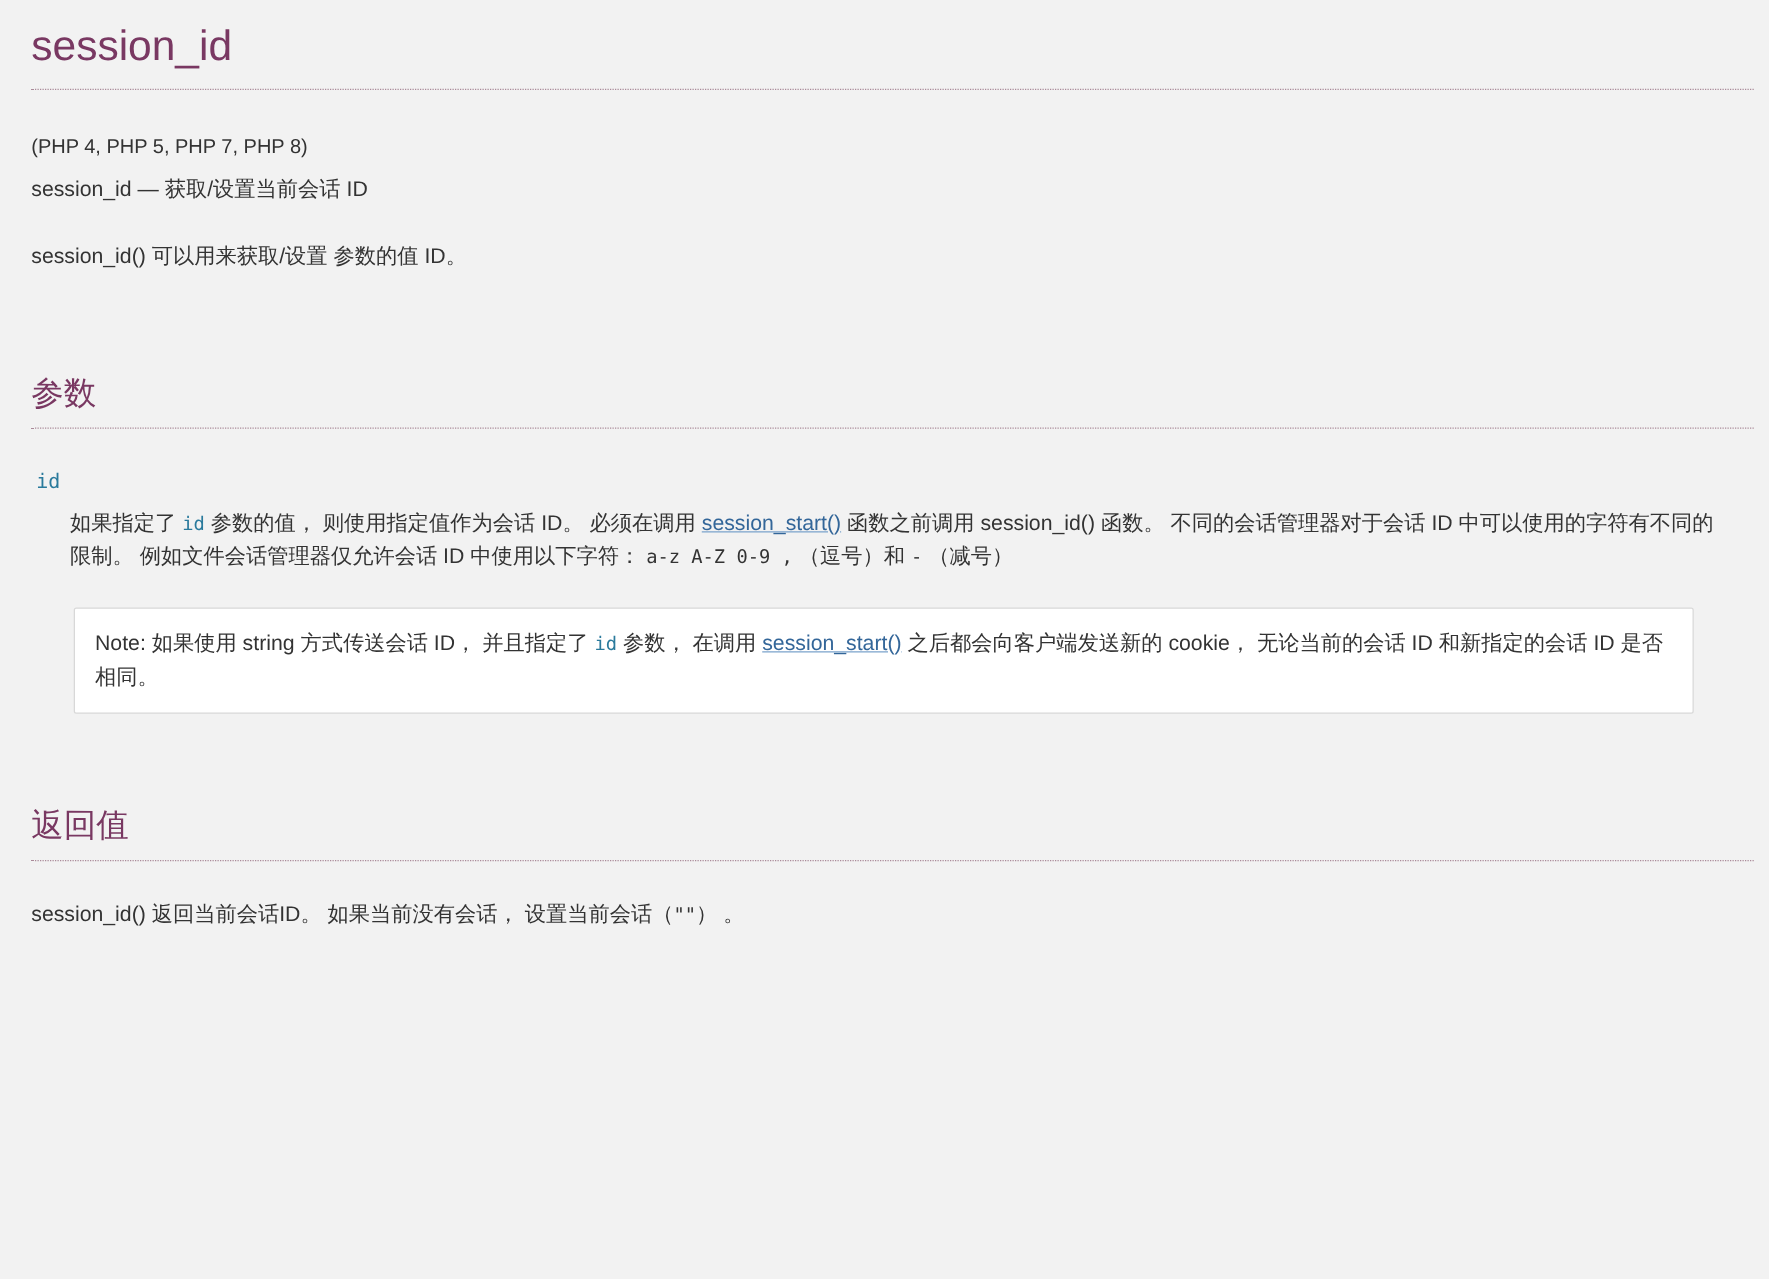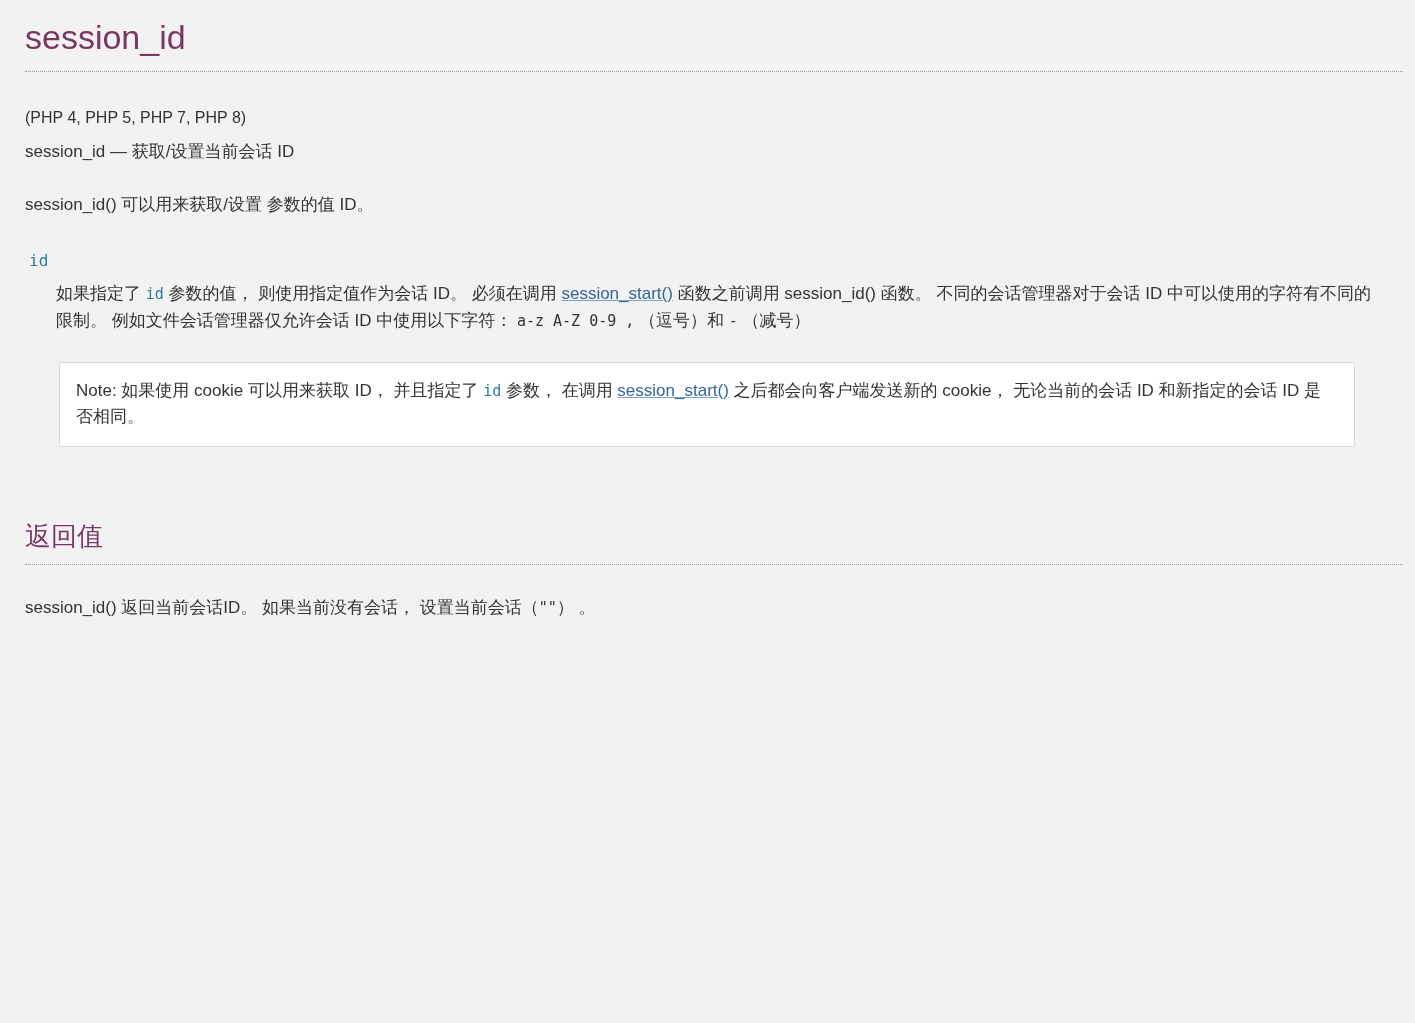--- a/index.html
+++ b/index.html
@@ -73,26 +73,27 @@
 <h1 class="refname">session_id</h1>
 
 <p class="verinfo">(PHP 4, PHP 5, PHP 7, PHP 8)</p>
 <p class="refpurpose">session_id — 获取/设置当前会话 ID</p>
 
 <div>
   <p class="para"><span>session_id() 可以用来获取/设置 参数的值 ID。</span></p>
 </div>
 
 <div>
+  <h2 class="sect sect-params">参数</h2>
   <dl class="params">
     <dt>id</dt>
     <dd>
       <p class="para" style="margin-top:0"><span>如果指定了 </span><code class="inline-param">id</code><span> 参数的值， 则使用指定值作为会话 ID。 必须在调用 </span><a href="#" class="doc-link">session_start()</a><span> 函数之前调用 session_id() 函数。 不同的会话管理器对于会话 ID 中可以使用的字符有不同的限制。 例如文件会话管理器仅允许会话 ID 中使用以下字符： </span><code class="inline-code">a-z A-Z 0-9 ,</code><span> （逗号）和 </span><code class="inline-code">-</code><span> （减号）</span></p>
       <div class="note-box">
-        <p><span>Note: 如果使用 cookie 可以用来获取 ID， 并且指定了 </span><code class="inline-param">id</code><span> 参数， 在调用 </span><a href="#" class="doc-link">session_start()</a><span> 之后都会向客户端发送新的 cookie， 无论当前的会话 ID 和新指定的会话 ID 是否相同。</span></p>
+        <p><span>Note: 如果使用 string 方式传送会话 ID， 并且指定了 </span><code class="inline-param">id</code><span> 参数， 在调用 </span><a href="#" class="doc-link">session_start()</a><span> 之后都会向客户端发送新的 cookie， 无论当前的会话 ID 和新指定的会话 ID 是否相同。</span></p>
       </div>
     </dd>
   </dl>
 </div>
 
 <div>
   <h2 class="sect sect-return">返回值</h2>
   <p class="returns-text"><span>session_id() 返回当前会话ID。 如果当前没有会话， 设置当前会话（</span><code class="inline-code">""</code><span>） 。</span></p>
 </div>
 

